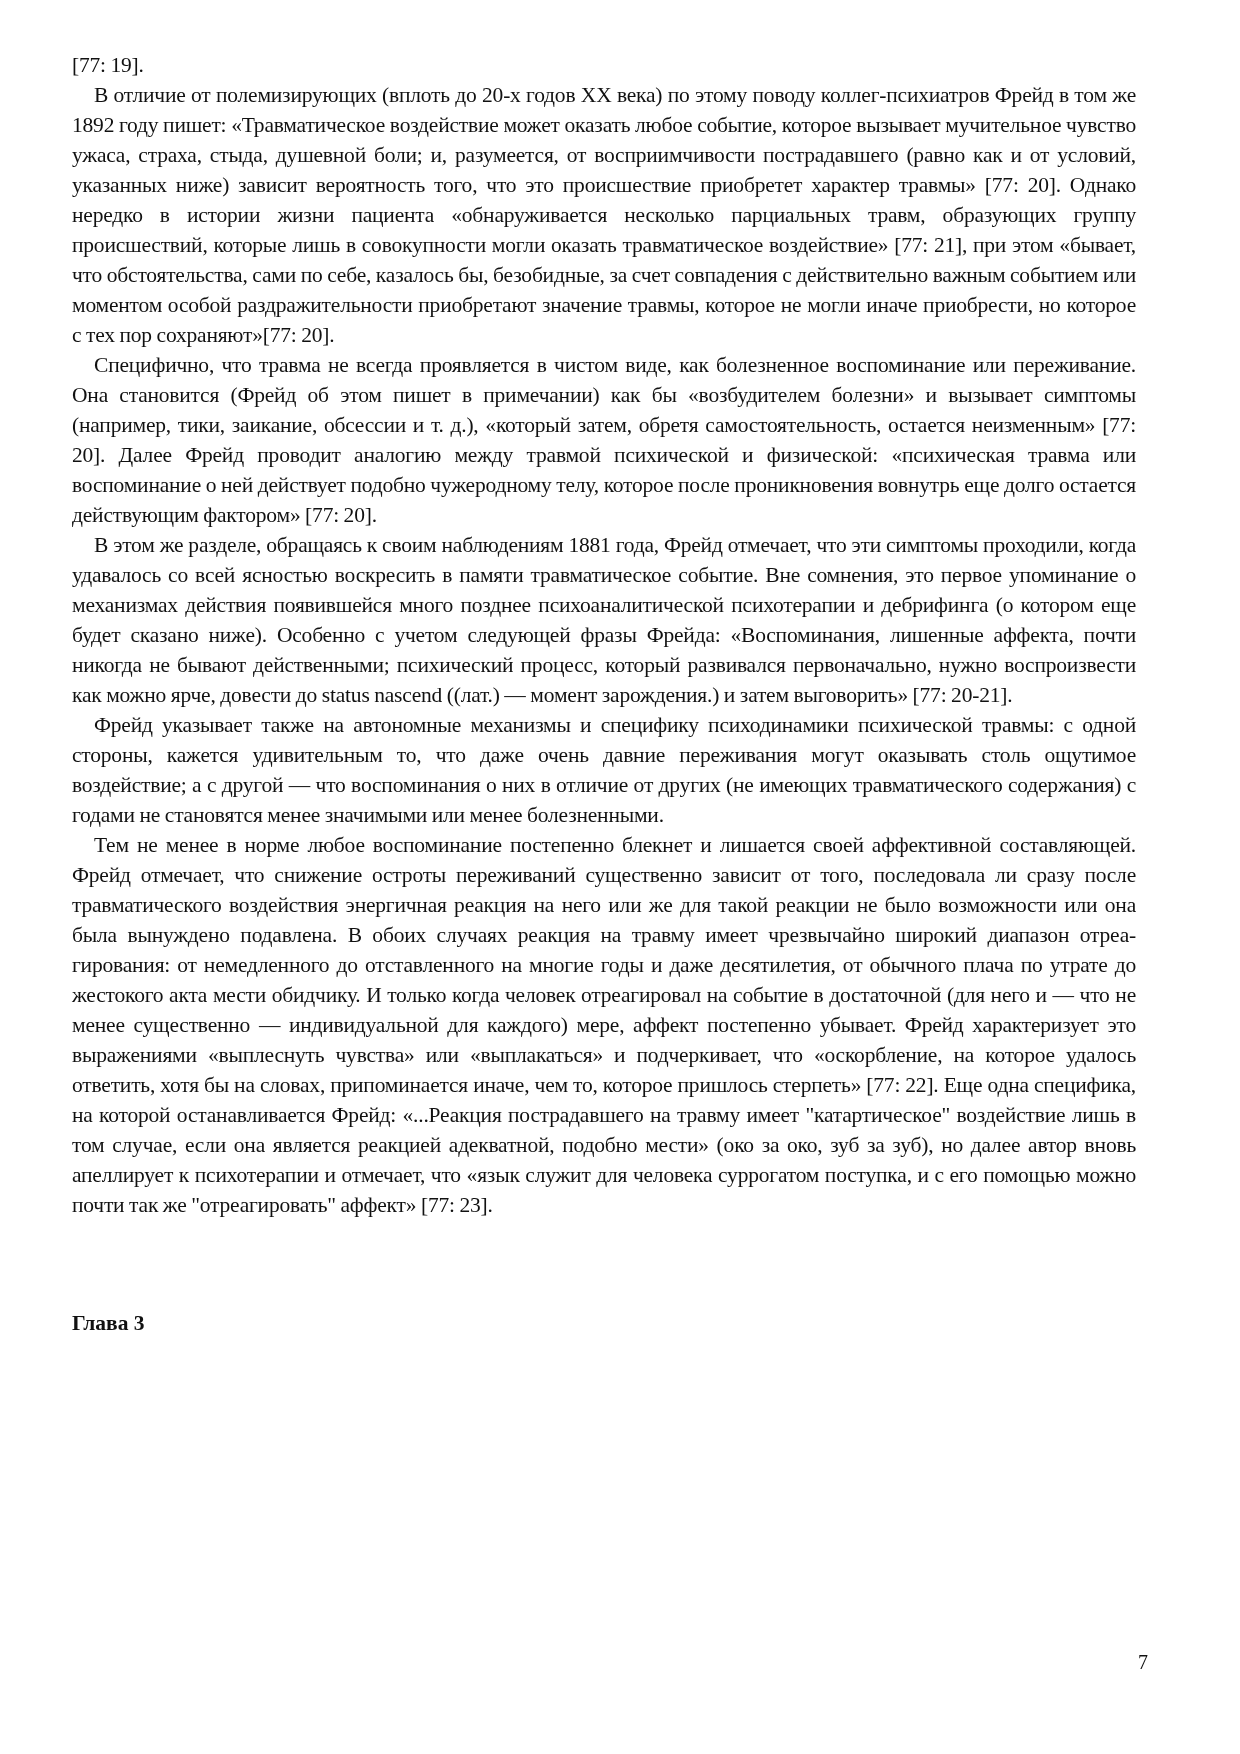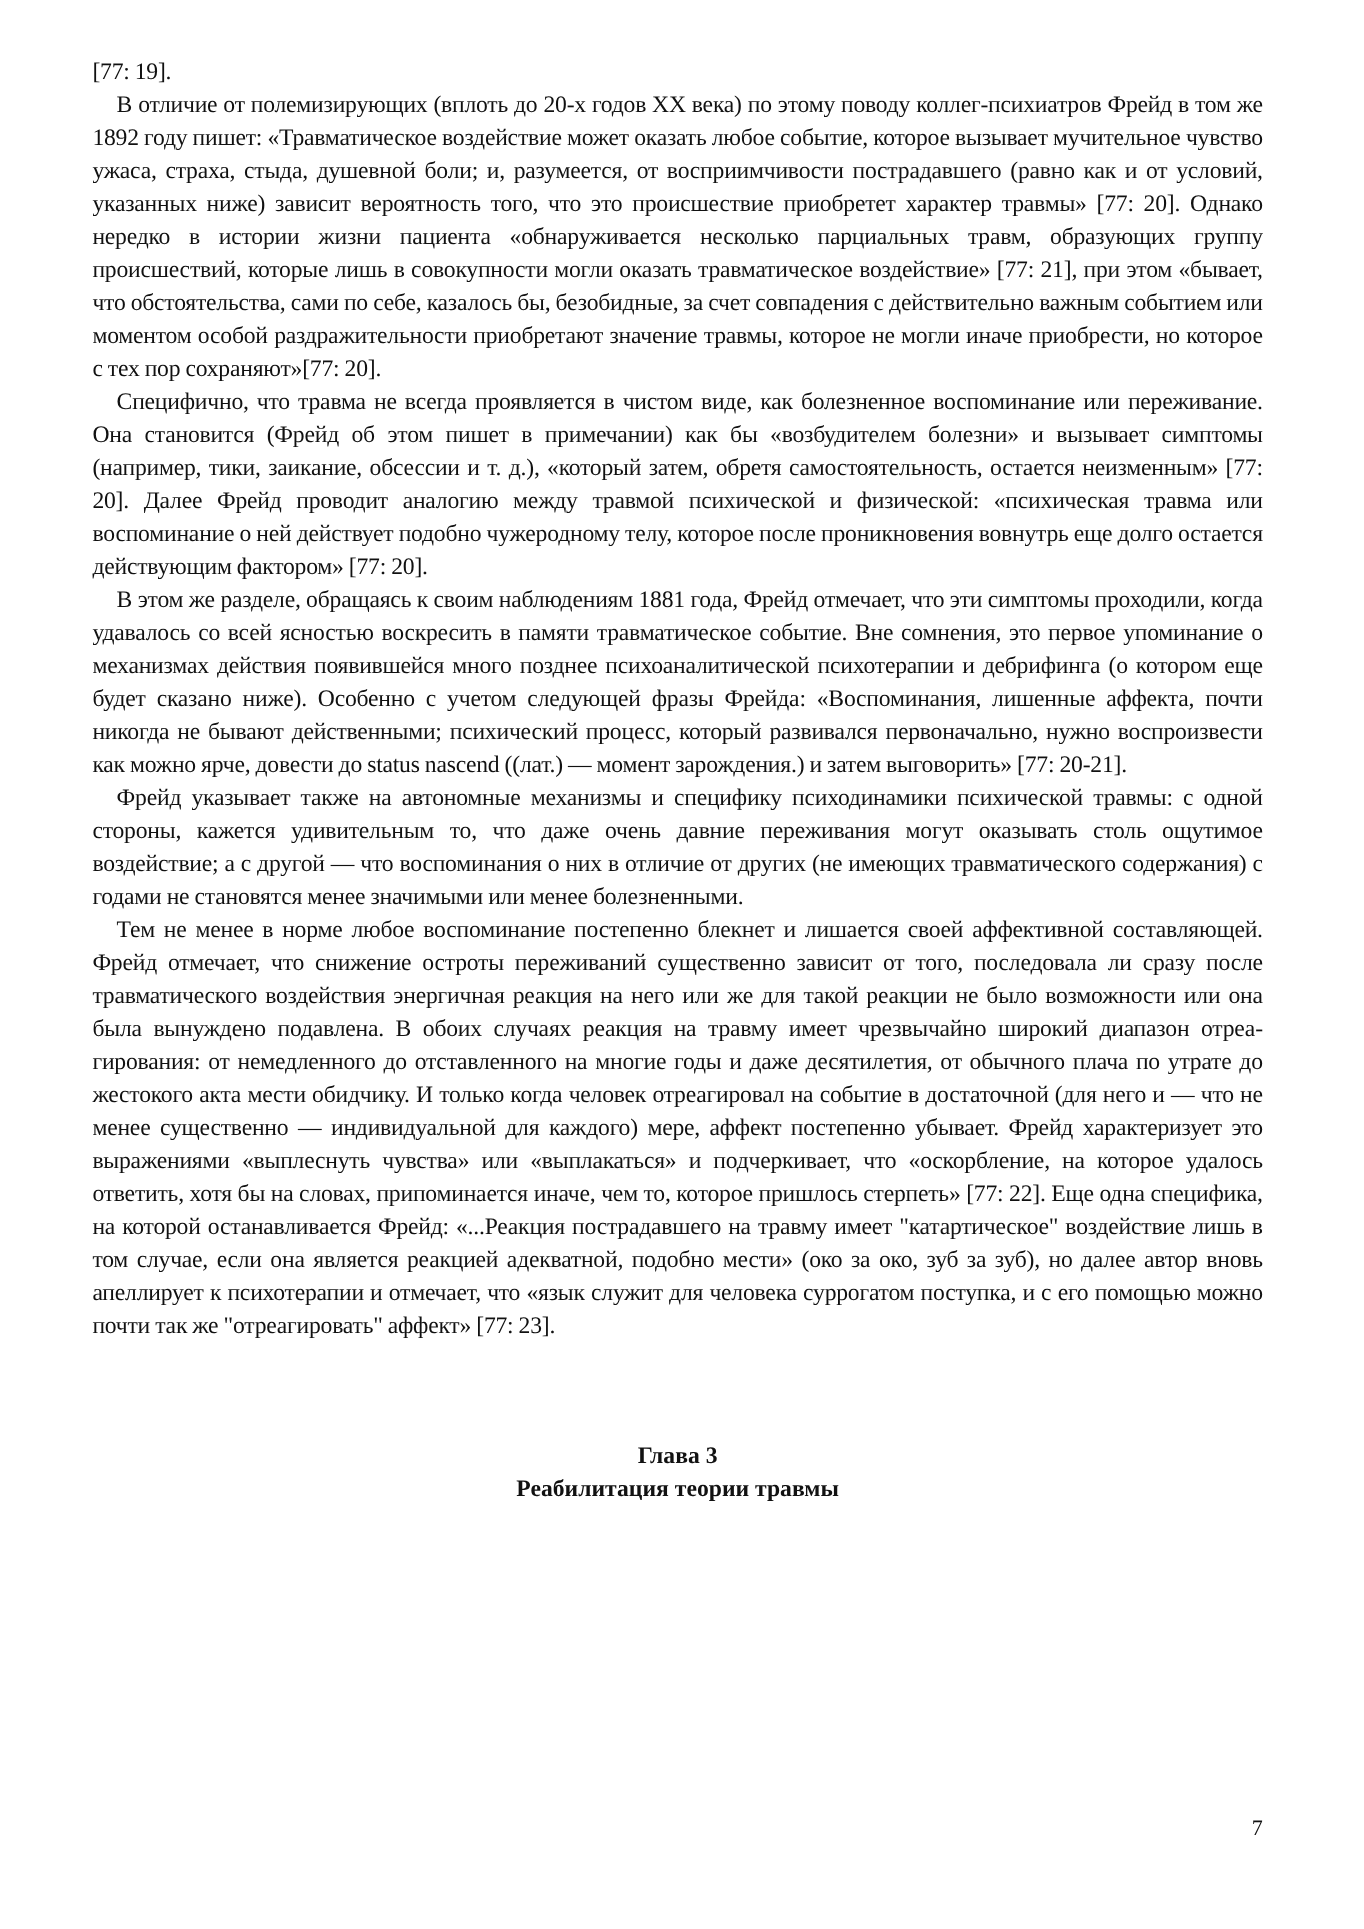--- a/index.html
+++ b/index.html
@@ -10,41 +10,40 @@
     body {
       width: 1240px;
       height: 1754px;
       position: relative;
       overflow: hidden;
       font-family: "Liberation Serif", "DejaVu Serif", serif;
       color: #111111;
     }
     .page {
       position: absolute;
-      left: 84px;
+      left: 72px;
       top: 50px;
       width: 1064px;
     }
     .para {
       font-size: 21.5px;
       line-height: 30px;
       text-align: justify;
       margin: 0;
       text-indent: 22px;
       letter-spacing: -0.2px;
       word-spacing: -0.5px;
     }
     .para.no-indent {
       text-indent: 0;
     }
     .spacer-large {
       height: 88px;
     }
     .chapter-heading {
-      text-align: center;
       font-weight: bold;
       font-size: 21.5px;
       line-height: 30px;
       margin: 0;
     }
     .spacer-small {
       height: 28px;
     }
     .page-number {
       position: absolute;
@@ -61,19 +60,18 @@
   <p class="para no-indent">[77: 19].</p>
   <p class="para">В отличие от полемизирующих (вплоть до 20-х годов XX века) по этому поводу коллег-психиатров Фрейд в том же 1892 году пишет: «Травматическое воздействие может оказать любое событие, которое вызывает мучительное чувство ужаса, страха, стыда, душевной боли; и, разумеется, от восприимчивости пострадавшего (равно как и от условий, указанных ниже) зависит вероятность того, что это происшествие приобретет характер травмы» [77: 20]. Однако нередко в истории жизни пациента «обнаруживается несколько парциальных травм, образующих группу происшествий, которые лишь в совокупности могли оказать травматическое воздействие» [77: 21], при этом «бывает, что обстоятельства, сами по себе, казалось бы, безобидные, за счет совпадения с действительно важным событием или моментом особой раздражительности приобретают значение травмы, которое не могли иначе приобрести, но которое с тех пор сохраняют»[77: 20].</p>
   <p class="para">Специфично, что травма не всегда проявляется в чистом виде, как болезненное воспоминание или переживание. Она становится (Фрейд об этом пишет в примечании) как бы «возбудителем болезни» и вызывает симптомы (например, тики, заикание, обсессии и т. д.), «который затем, обретя самостоятельность, остается неизменным» [77: 20]. Далее Фрейд проводит аналогию между травмой психической и физической: «психическая травма или воспоминание о ней действует подобно чужеродному телу, которое после проникновения вовнутрь еще долго остается действующим фактором» [77: 20].</p>
   <p class="para">В этом же разделе, обращаясь к своим наблюдениям 1881 года, Фрейд отмечает, что эти симптомы проходили, когда удавалось со всей ясностью воскресить в памяти травматическое событие. Вне сомнения, это первое упоминание о механизмах действия появившейся много позднее психоаналитической психотерапии и дебрифинга (о котором еще будет сказано ниже). Особенно с учетом следующей фразы Фрейда: «Воспоминания, лишенные аффекта, почти никогда не бывают действенными; психический процесс, который развивался первоначально, нужно воспроизвести как можно ярче, довести до status nascend ((лат.) — момент зарождения.) и затем выговорить» [77: 20-21].</p>
   <p class="para">Фрейд указывает также на автономные механизмы и специфику психодинамики психической травмы: с одной стороны, кажется удивительным то, что даже очень давние переживания могут оказывать столь ощутимое воздействие; а с другой — что воспоминания о них в отличие от других (не имеющих травматического содержания) с годами не становятся менее значимыми или менее болезненными.</p>
   <p class="para">Тем не менее в норме любое воспоминание постепенно блекнет и лишается своей аффективной составляющей. Фрейд отмечает, что снижение остроты переживаний существенно зависит от того, последовала ли сразу после травматического воздействия энергичная реакция на него или же для такой реакции не было возможности или она была вынуждено подавлена. В обоих случаях реакция на травму имеет чрезвычайно широкий диапазон отреа-гирования: от немедленного до отставленного на многие годы и даже десятилетия, от обычного плача по утрате до жестокого акта мести обидчику. И только когда человек отреагировал на событие в достаточной (для него и — что не менее существенно — индивидуальной для каждого) мере, аффект постепенно убывает. Фрейд характеризует это выражениями «выплеснуть чувства» или «выплакаться» и подчеркивает, что «оскорбление, на которое удалось ответить, хотя бы на словах, припоминается иначе, чем то, которое пришлось стерпеть» [77: 22]. Еще одна специфика, на которой останавливается Фрейд: «...Реакция пострадавшего на травму имеет "катартическое" воздействие лишь в том случае, если она является реакцией адекватной, подобно мести» (око за око, зуб за зуб), но далее автор вновь апеллирует к психотерапии и отмечает, что «язык служит для человека суррогатом поступка, и с его помощью можно почти так же "отреагировать" аффект» [77: 23].</p>
 
   <div class="spacer-large"></div>
 
   <h2 class="chapter-heading">Глава 3</h2>
-  <h2 class="chapter-heading">Реабилитация теории травмы</h2>
 
   <div class="spacer-small"></div>
 
 </div>
 
 <div class="page-number">7</div>
 
 </body></html>

